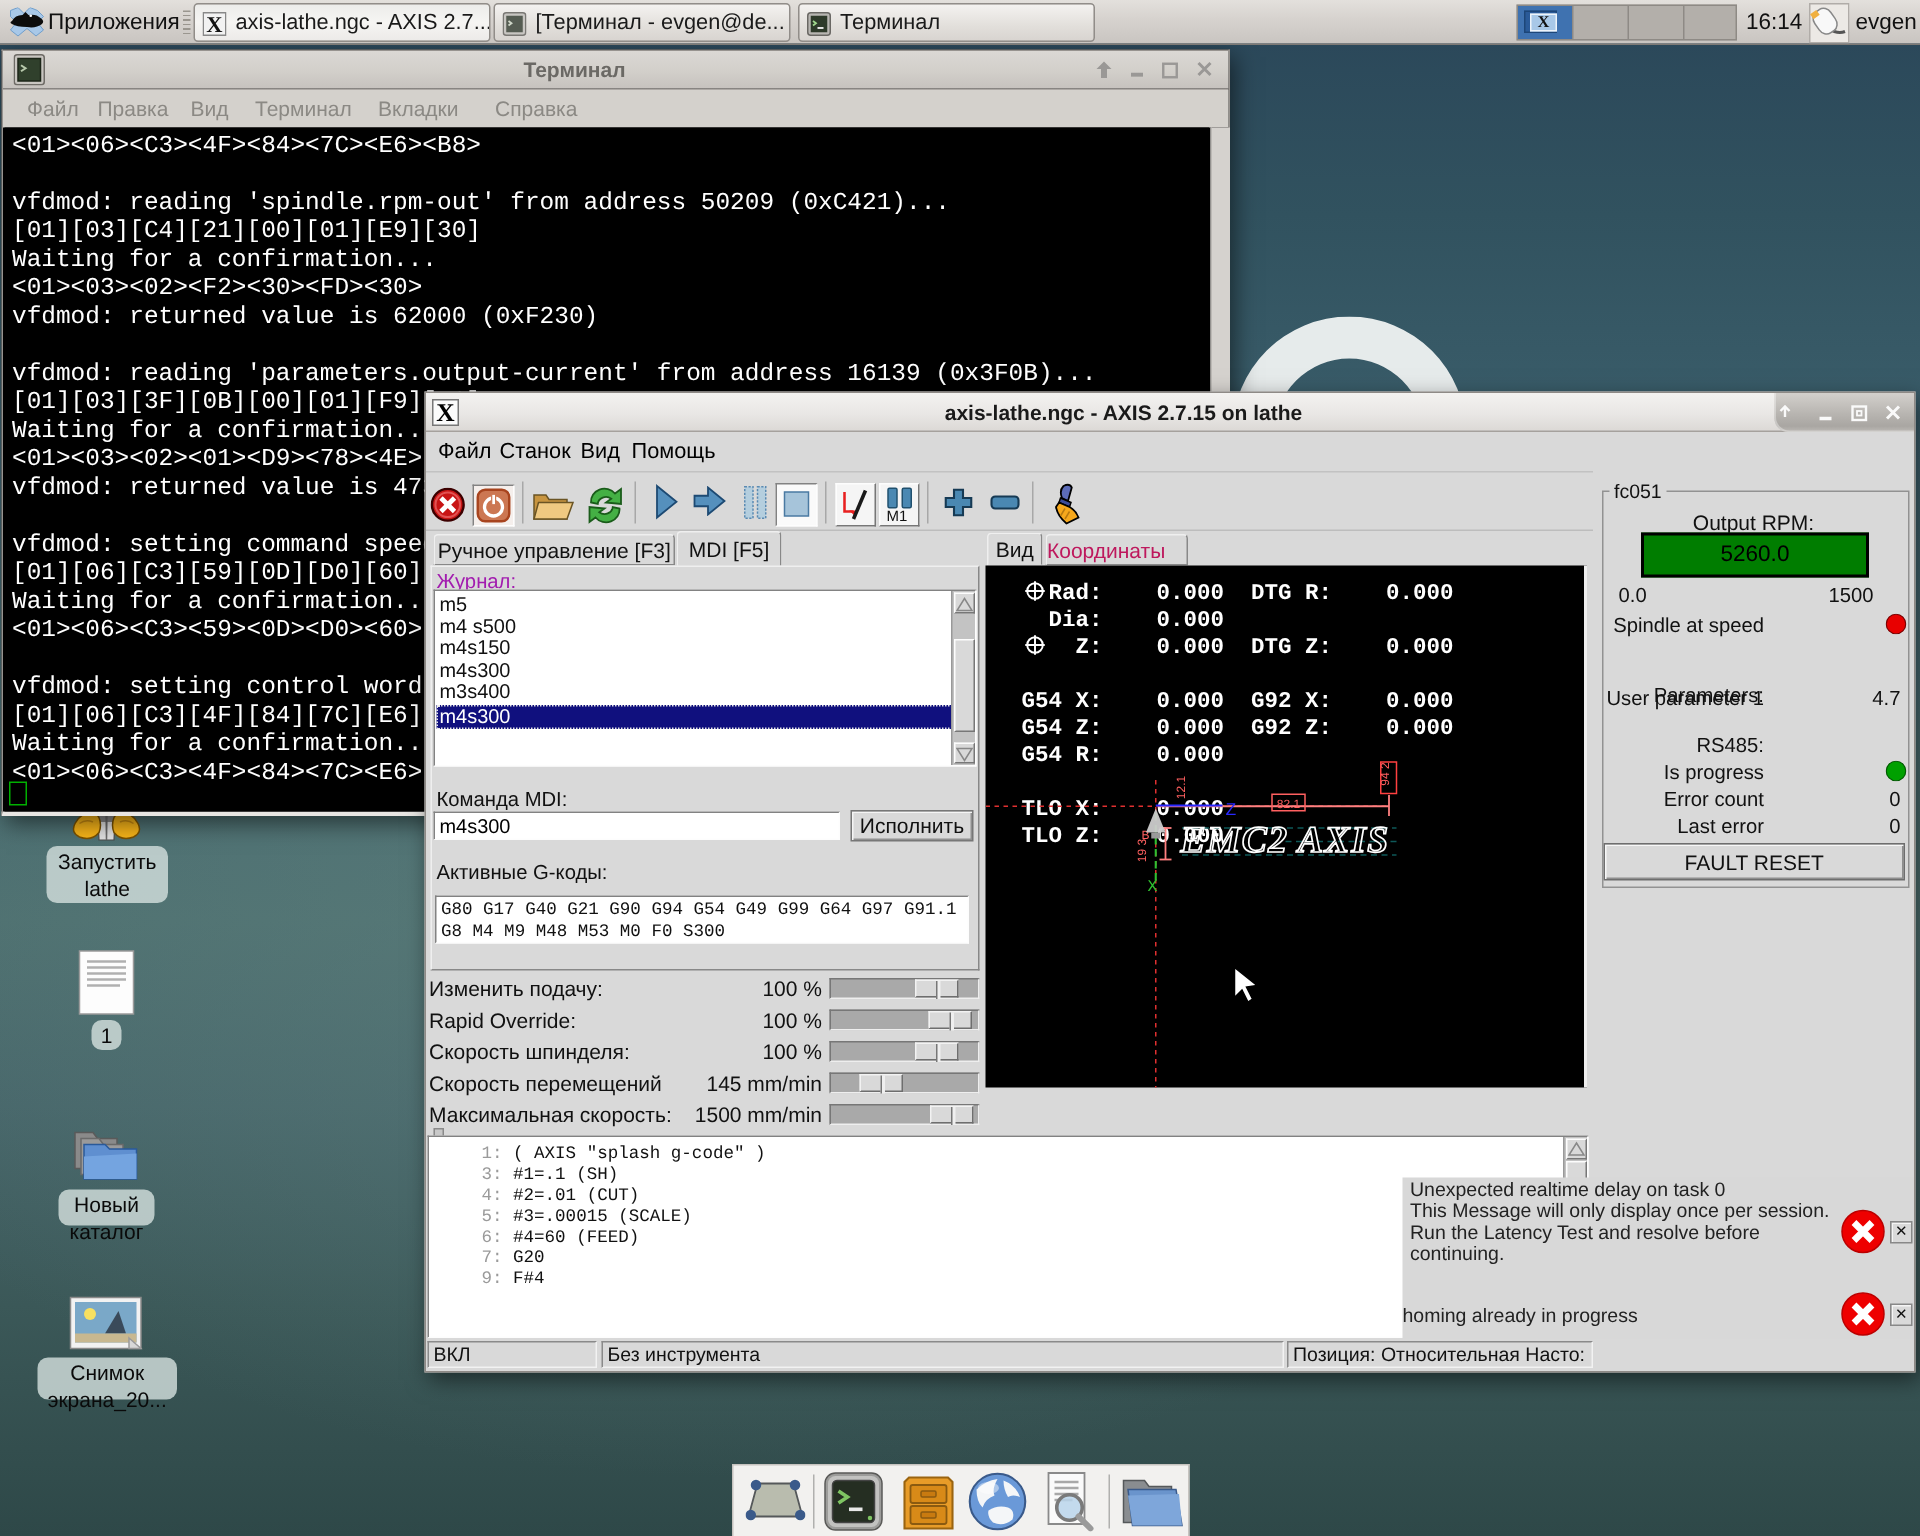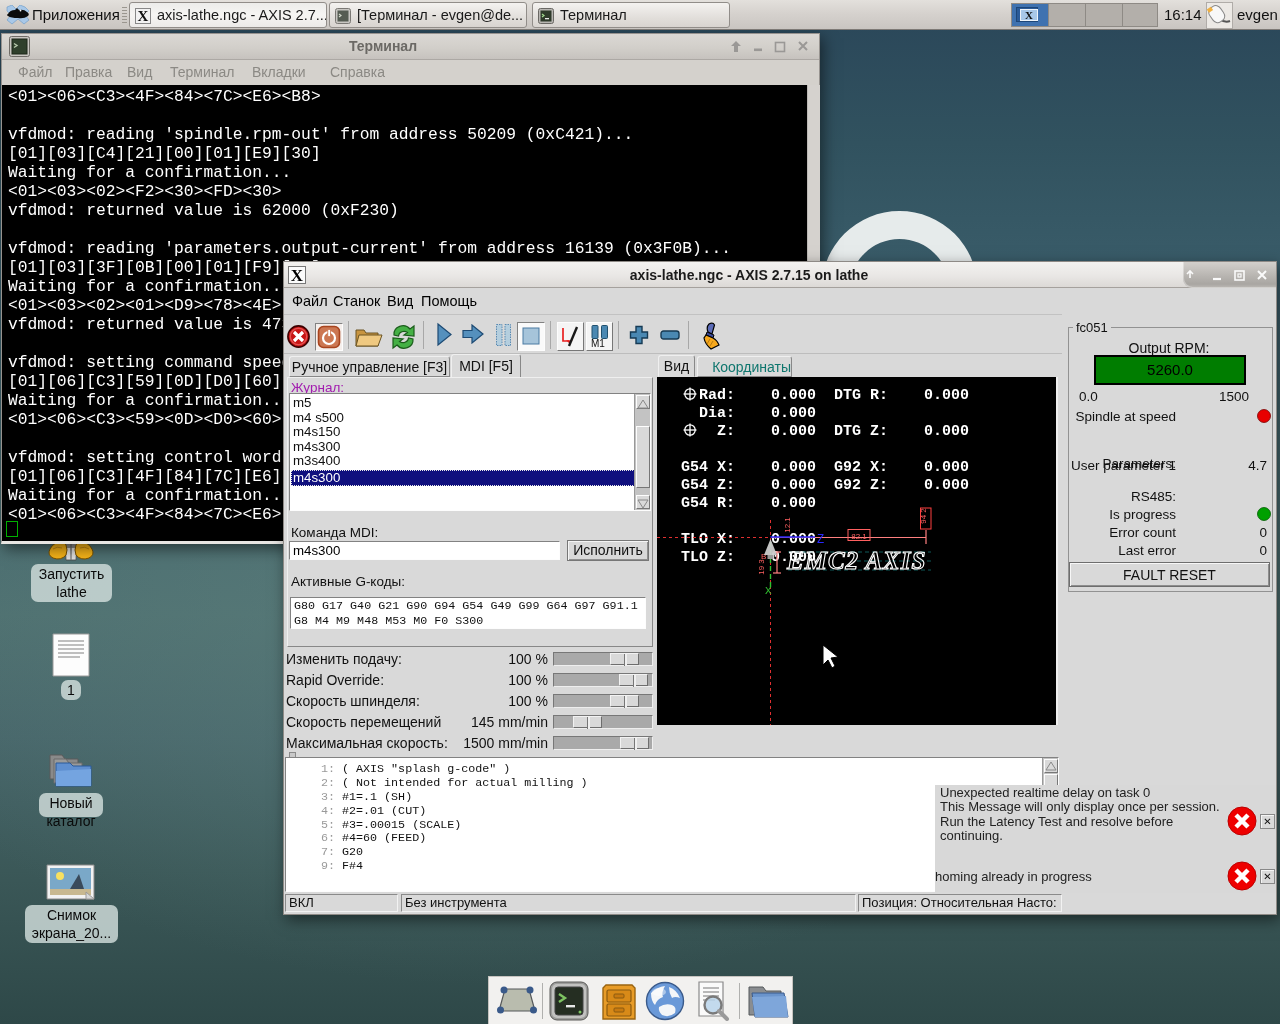--- a/index.html
+++ b/index.html
@@ -87,21 +87,21 @@
   </svg>
   <div class="dlabel" style="left:39px;top:793px;width:64px;height:24px">Новый<br>каталог</div>
   <svg class="abs" style="left:46px;top:864px" width="49" height="36" viewBox="0 0 49 36">
     <path d="M1 1 L48 1 L48 35 L1 35 Z" fill="#f2f2f2" stroke="#8a8a8a"></path>
     <path d="M4 4 L45 4 L45 31 L4 31 Z" fill="#7aa8c8"></path>
     <circle cx="14" cy="12" r="4" fill="#f8e060"></circle>
     <path d="M24 25 L33 10 L38 25 Z" fill="#3a4a5a"></path>
     <path d="M4 25 L45 25 L45 31 L4 31 Z" fill="#c8b890"></path>
     <path d="M40 28 L48 35 L40 35 Z" fill="#d8d8d8" stroke="#9a9a9a"></path>
   </svg>
-  <div class="dlabel" style="left:25px;top:905px;width:93px;height:38px">Снимок<br>экрана_20...</div>
+  <div class="dlabel" style="left:25px;top:905px;width:93px;height:28px">Снимок<br>экрана_20...</div>
 </div>
 <div id="dock">
   <svg class="abs" style="left:8px;top:8px" width="40" height="32" viewBox="0 0 40 32">
     <path d="M8 4 L32 4 L38 26 L2 26 Z" fill="#b9bcae" stroke="#55585a" stroke-width="1.2"></path>
     <circle cx="7" cy="5" r="3.5" fill="#3a5a8a"></circle>
       <circle cx="33" cy="5" r="3.5" fill="#3a5a8a"></circle>
     <circle cx="3.5" cy="25" r="3.5" fill="#3a5a8a"></circle>
       <circle cx="36.5" cy="25" r="3.5" fill="#3a5a8a"></circle>
   </svg>
   <div class="abs" style="left:53px;top:6px;width:1px;height:36px;background:#b0b0ae"></div>
@@ -340,21 +340,21 @@
     <div class="abs trough" style="top:360.5px">
         <div class="thumb" style="left:19px"></div>
       </div>
     <div class="abs trough" style="top:381.5px">
         <div class="thumb" style="left:66px"></div>
       </div>
     <div class="abs" style="left:4px;top:398px;width:7px;height:7px;background:#c8c8c8;border:1px solid #8a8a8a"></div>
   </div>
 
   <div class="abs" style="left:374px;top:93px;width:37px;height:22px;border:1px solid;border-color:#efefef #888 #d9d9d9 #efefef;border-radius:3px 3px 0 0;background:#d9d9d9;font-size:14px;color:#111;text-align:center;line-height:20px">Вид</div>
-  <div class="abs" style="left:413px;top:94px;width:95px;height:21px;border:1px solid;border-color:#efefef #888 #888 #efefef;border-radius:3px 3px 0 0;background:#d9d9d9;font-size:14px;color:#0f766e;text-align:right;line-height:20px">Координаты</div>
+  <div class="abs" style="left:413px;top:94px;width:95px;height:21px;border:1px solid;border-color:#efefef #888 #888 #efefef;border-radius:3px 3px 0 0;background:#d9d9d9;font-size:14px;color:#be185d;text-align:left;line-height:20px">Координаты</div>
 
   <div class="abs" style="left:373px;top:115px;width:401px;height:348px;background:#000;overflow:hidden;border-right:2px solid #efefef">
     <pre style="position:absolute;left:24px;top:9.5px;font-family:'Liberation Mono',monospace;font-weight:bold;font-size:15px;line-height:18px;color:#fff">  Rad:    0.000  DTG R:    0.000
   Dia:    0.000
     Z:    0.000  DTG Z:    0.000
 
 G54 X:    0.000  G92 X:    0.000
 G54 Z:    0.000  G92 Z:    0.000
 G54 R:    0.000
 
@@ -424,21 +424,20 @@
       </svg>
     <div class="abs rlbl" style="top:211px">Error count</div>
     <div class="abs rval" style="top:211px">0</div>
     <div class="abs rlbl" style="top:229px">Last error</div>
     <div class="abs rval" style="top:229px">0</div>
     <div class="abs" style="left:6px;top:248px;width:201px;height:25px;border:1px solid #6e6e6e;box-shadow:inset 1px 1px 0 #f7f7f7, inset -1px -1px 0 #8e8e8e;background:#d9d9d9;font-size:14px;color:#111;text-align:center;line-height:24px">FAULT RESET</div>
   </div>
 
   <div class="abs sunken white" style="left:1px;top:495px;width:774px;height:135px;font-family:'Liberation Mono',monospace;font-size:11.7px;overflow:hidden;padding-top:5px">
     <div class="gl"><span class="gn">1:</span> ( AXIS "splash g-code" )</div>
-    <div class="gl"><span class="gn">2:</span> ( Not intended for actual milling )</div>
     <div class="gl"><span class="gn">3:</span> #1=.1 (SH)</div>
     <div class="gl"><span class="gn">4:</span> #2=.01 (CUT)</div>
     <div class="gl"><span class="gn">5:</span> #3=.00015 (SCALE)</div>
     <div class="gl"><span class="gn">6:</span> #4=60 (FEED)</div>
     <div class="gl"><span class="gn">7:</span> G20</div>
     <div class="gl"><span class="gn">9:</span> F#4</div>
     <div class="abs" style="right:0;top:0;width:16px;height:133px;background:#c3c3c3;border-left:1px solid #999">
       <div class="abs raised" style="left:1px;top:1px;width:14px;height:14px;background:#d9d9d9"><svg width="12" height="12" viewBox="0 0 12 12">
             <path d="M6 2 L11 10 L1 10 Z" fill="#d9d9d9" stroke="#888" stroke-width="1"></path>
           </svg></div>

